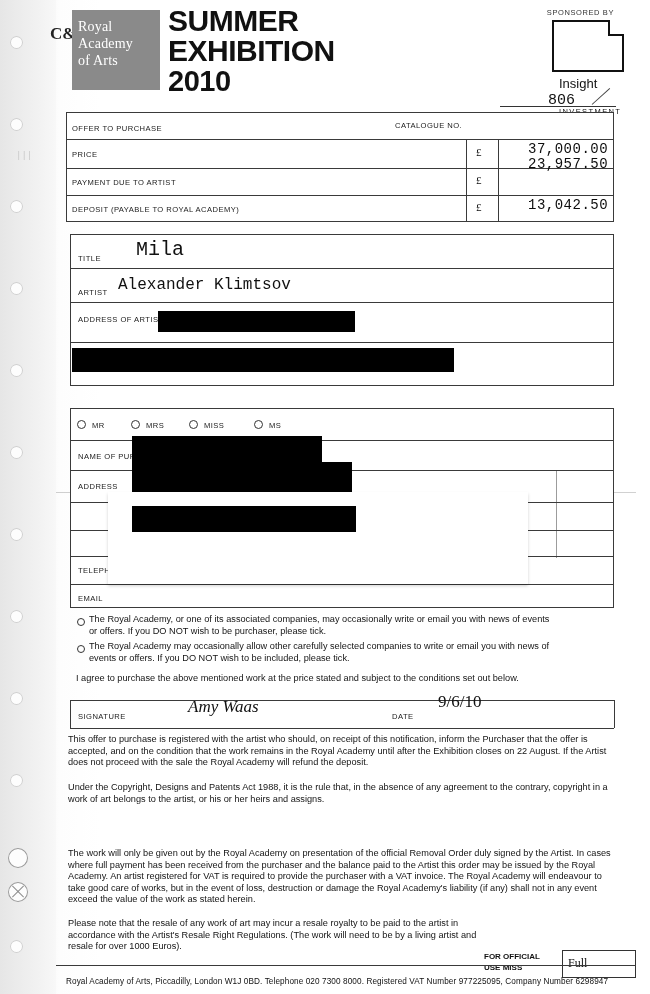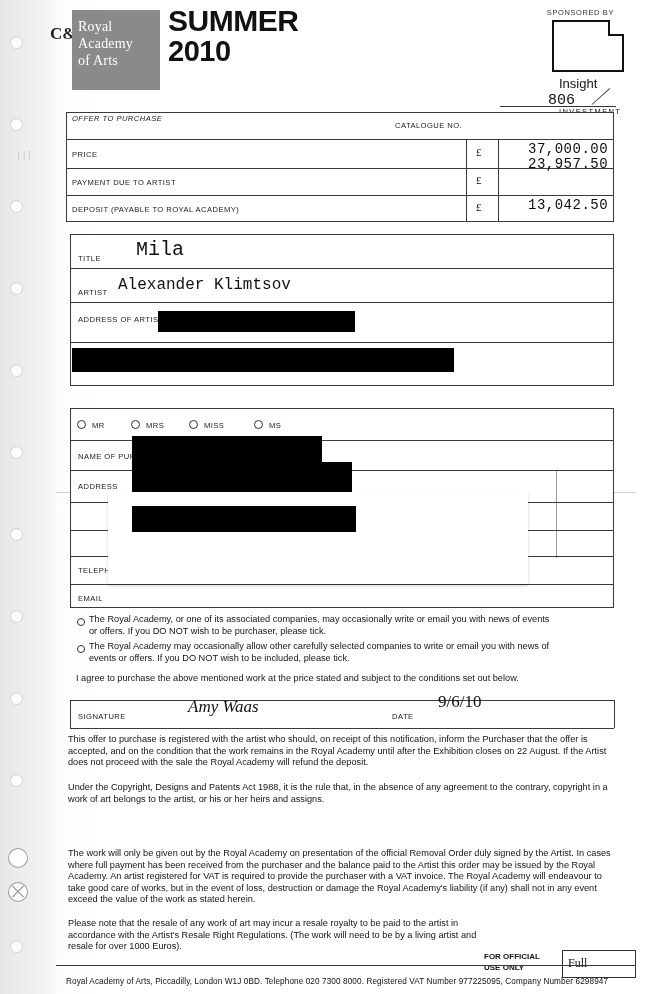--- a/index.html
+++ b/index.html
@@ -106,41 +106,42 @@
 
   <div class="hdr">
     <div class="cand">C&amp;</div>
     <div class="ra-logo">
       <i>Royal</i>
       <i>Academy</i>
       <i>of Arts</i>
     </div>
     <div class="se-title">
       <span>SUMMER</span>
+      <span>EXHIBITION</span>
       <span class="se-year">2010</span>
     </div>
     <div class="sponsor-label">SPONSORED BY</div>
     <div class="sponsor-box">
       <div class="s1">Insight</div>
       <div class="s2">INVESTMENT</div>
     </div>
   </div>
 
   <div class="cat-no">806</div>
   <div class="cat-slash"></div>
   <div class="rule-top"></div>
 
   <div class="box" style="left:66px;top:112px;width:548px;height:110px;"></div>
   <div class="hline" style="left:66px;top:139px;width:548px;"></div>
   <div class="hline" style="left:66px;top:168px;width:548px;"></div>
   <div class="hline" style="left:66px;top:195px;width:548px;"></div>
   <div class="vline" style="left:466px;top:139px;height:83px;"></div>
   <div class="vline" style="left:498px;top:139px;height:83px;"></div>
 
-  <div class="lbl" style="left:72px;top:114px;font-style:italic;">OFFER TO PURCHASE</div>
+  <div class="lbl" style="left:72px;top:124px;">OFFER TO PURCHASE</div>
   <div class="lbl" style="left:395px;top:121px;">CATALOGUE NO.</div>
 
   <div class="lbl" style="left:72px;top:150px;">PRICE</div>
   <div class="pound" style="left:476px;top:146px;">£</div>
   <div class="num" style="left:528px;top:141px;">37,000.00</div>
   <div class="num" style="left:528px;top:156px;">23,957.50</div>
 
   <div class="lbl" style="left:72px;top:178px;">PAYMENT DUE TO ARTIST</div>
   <div class="pound" style="left:476px;top:174px;">£</div>
   <div class="num" style="left:528px;top:172px;"></div>
@@ -217,20 +218,20 @@
   <div class="lbl" style="left:392px;top:712px;">DATE</div>
   <div class="datehw" style="left:438px;top:692px;">9/6/10</div>
 
   <div class="ptxt" style="left:68px;top:734px;width:546px;">This offer to purchase is registered with the artist who should, on receipt of this notification, inform the Purchaser that the offer is accepted, and on the condition that the work remains in the Royal Academy until after the Exhibition closes on 22 August. If the Artist does not proceed with the sale the Royal Academy will refund the deposit.</div>
   <div class="ptxt" style="left:68px;top:782px;width:546px;">Under the Copyright, Designs and Patents Act 1988, it is the rule that, in the absence of any agreement to the contrary, copyright in a work of art belongs to the artist, or his or her heirs and assigns.</div>
   <div class="ptxt" style="left:68px;top:848px;width:546px;">The work will only be given out by the Royal Academy on presentation of the official Removal Order duly signed by the Artist. In cases where full payment has been received from the purchaser and the balance paid to the Artist this order may be issued by the Royal Academy. An artist registered for VAT is required to provide the purchaser with a VAT invoice. The Royal Academy will endeavour to take good care of works, but in the event of loss, destruction or damage the Royal Academy's liability (if any) shall not in any event exceed the value of the work as stated herein.</div>
   <div class="ptxt" style="left:68px;top:918px;width:420px;">Please note that the resale of any work of art may incur a resale royalty to be paid to the artist in accordance with the Artist's Resale Right Regulations. (The work will need to be by a living artist and resale for over 1000 Euros).</div>
 
   <div class="official">
     <div class="ot">FOR OFFICIAL</div>
-    <div class="ot" style="top:13px;">USE ONLY</div>
+    <div class="ot" style="top:13px;">USE MISS</div>
     <div class="ob"></div>
     <div class="ov">Full</div>
   </div>
 
   <div class="footline"></div>
   <div class="footer">Royal Academy of Arts, Piccadilly, London W1J 0BD. Telephone 020 7300 8000. Registered VAT Number 977225095, Company Number 6298947</div>
 </div>
 
 </body></html>

